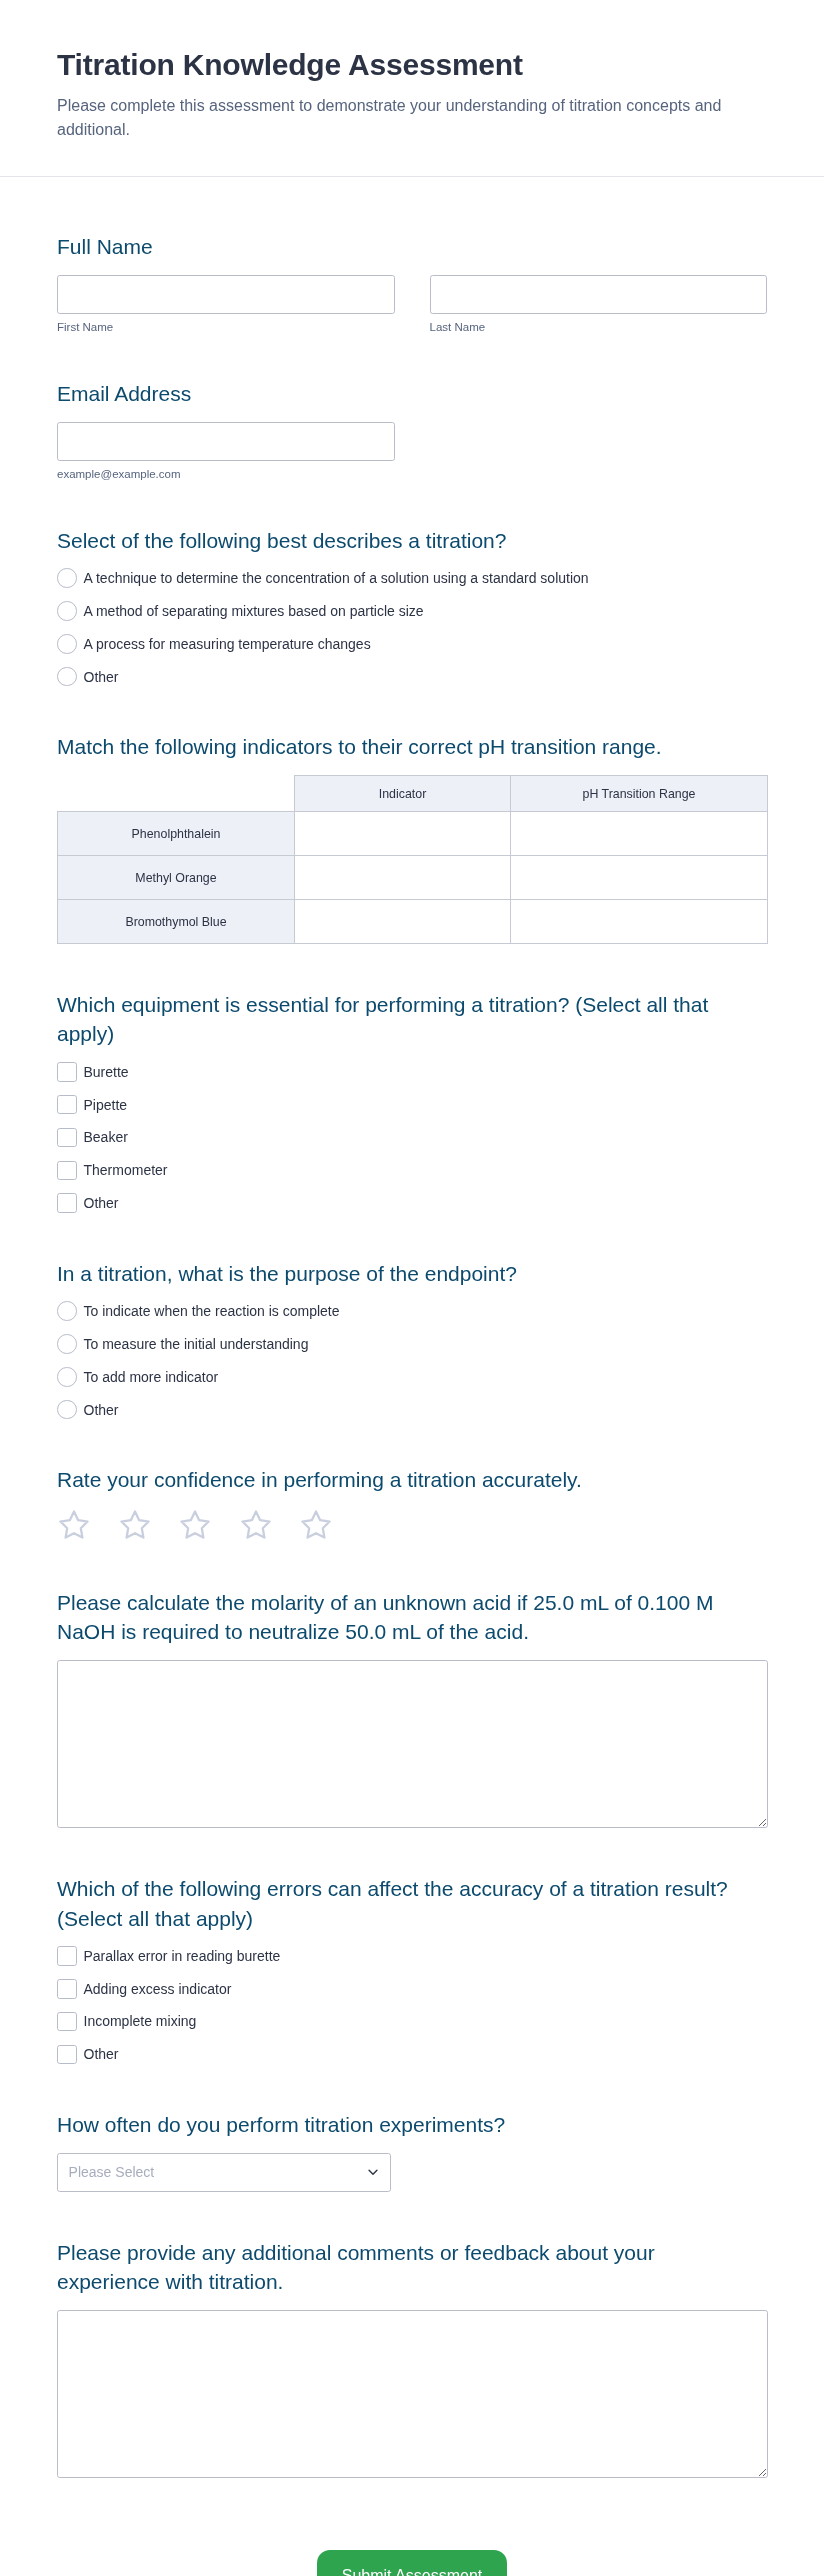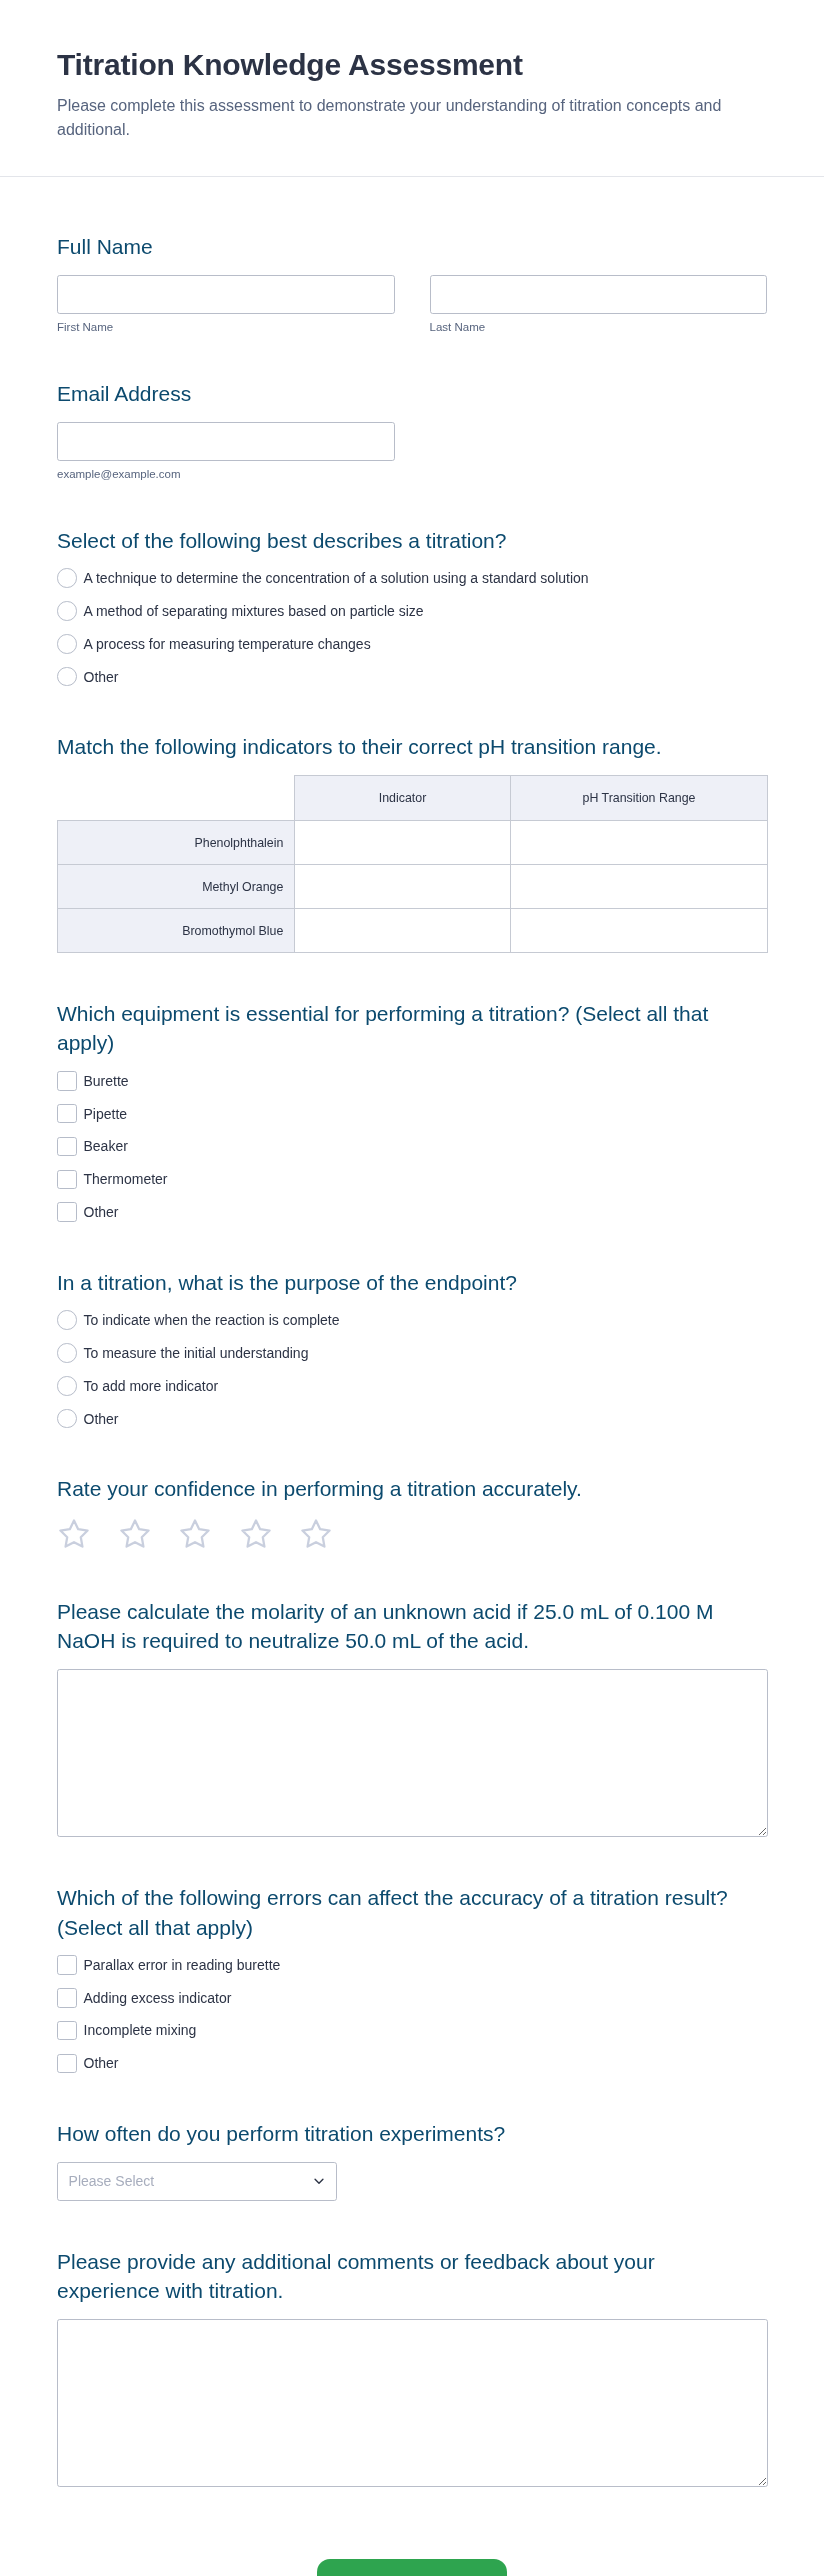--- a/index.html
+++ b/index.html
@@ -46,43 +46,43 @@
   }
   .opt-label { font-size:14px; color:#2c3345; line-height:1.3; }
 
   
   .matrix { border-collapse:collapse; width:711px; table-layout:fixed; margin-top:2.7px; }
   .matrix col.c0 { width:237px; }
   .matrix col.c1 { width:216px; }
   .matrix col.c2 { width:257px; }
   .matrix th, .matrix td { border:0.9px solid #c6cad3; }
   .matrix thead th {
-    background:#eef0f7; height:45px; font-size:12.4px; font-weight:400;
+    background:#eef0f7; height:36px; font-size:12.4px; font-weight:400;
     text-align:center; color:#2c3345; padding:7px 7px;
   }
   .matrix thead th.corner { border:none; background:transparent; }
   .matrix tbody th.rowhead {
     background:#eef0f7; height:44px; font-size:12.4px; font-weight:400;
-    text-align:right; padding:0 10.6px; color:#2c3345;
+    text-align:center; padding:0 10.6px; color:#2c3345;
   }
   .matrix td { background:#fff; height:44px; }
 
   
   .stars { display:flex; gap:26.6px; margin-top:5.3px; }
   .star { width:34px; height:34px; cursor:pointer; }
 
   
   .textarea {
     display:block; width:711px; height:168px; border:0.9px solid #b8bdc9; border-radius:2.7px;
     padding:8.9px 10.6px; font-family:inherit; font-size:14px; color:#2c3345; resize:vertical;
     background:#fff;
   }
 
   
-  .select-wrap { position:relative; width:280px; }
+  .select-wrap { position:relative; width:334px; }
   .select {
     width:100%; height:39px; border:0.9px solid #b8bdc9; border-radius:2.7px;
     -webkit-appearance:none; appearance:none; background:#fff;
     padding:0 35px 0 10.6px; font-family:inherit; font-size:14px; color:#a7adbd; cursor:pointer;
   }
   .chevron { position:absolute; right:11.5px; top:50%; transform:translateY(-50%); pointer-events:none; }
 
   
   .form-footer { display:flex; justify-content:center; padding:26.6px 0 67px 0; }
   .submit-btn {

